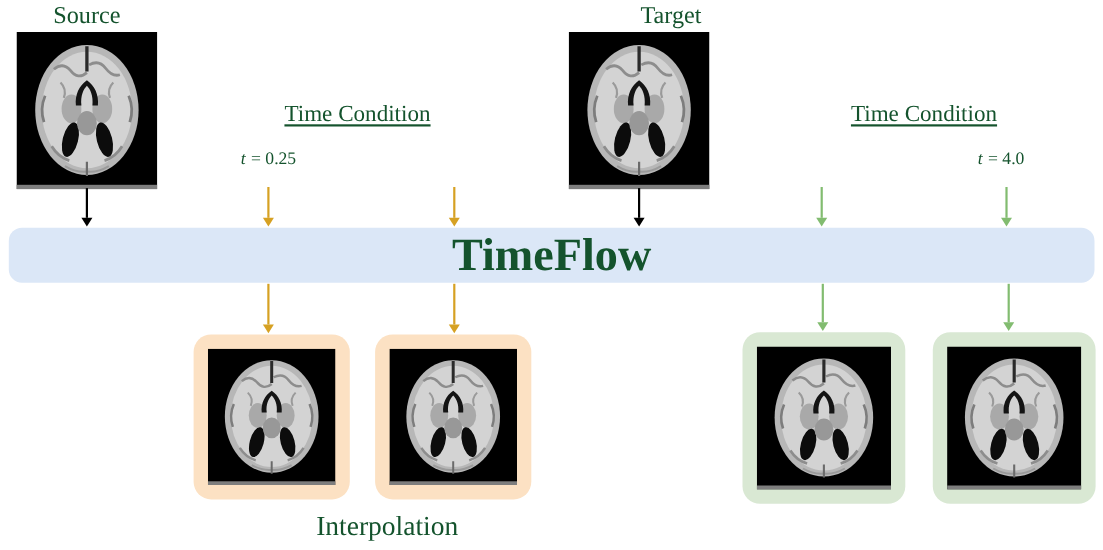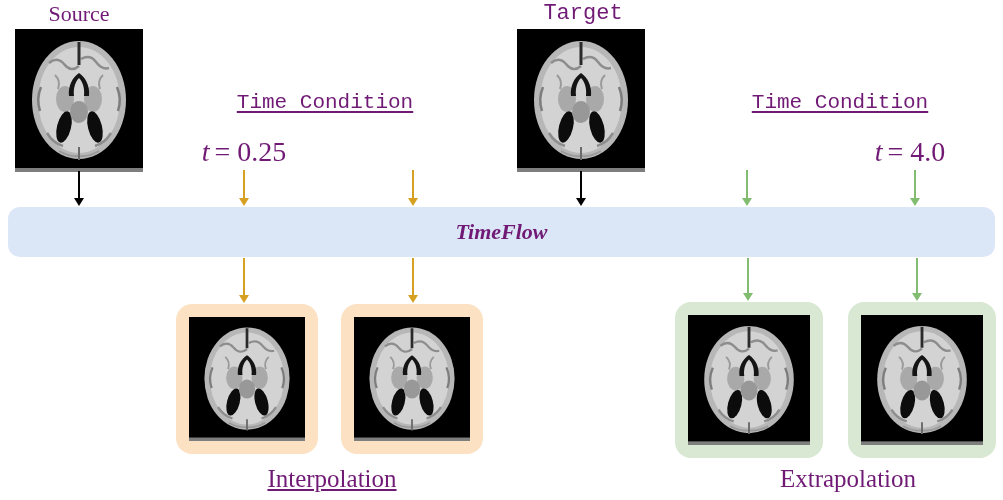--- a/index.html
+++ b/index.html
@@ -9,51 +9,51 @@
     --extrap-accent:#82bc70;
     --extrap-frame:#d9e8d3;
     --arrow-black:#000000;
   }
   html,body{margin:0;padding:0;background:#ffffff;}
   #canvas{
     position:relative;
     width:999px;height:500px;
     background:#ffffff;
     font-family:"Liberation Serif", serif;
-    color:#701a75;
+    color:#14532d;
     overflow:hidden;
   }
   .lbl{position:absolute;text-align:center;white-space:nowrap;}
   .io-label{font-size:22px;top:1px;width:128px;}
   .tc-heading{
     font-size:21px;width:180px;top:91px;
-    text-decoration:underline;text-underline-offset:3px;font-family:Liberation Mono, monospace;
+    text-decoration:underline;text-underline-offset:3px;
   }
-  .t-label{font-size:28px;width:120px;top:136px;}
+  .t-label{font-size:16px;width:120px;top:136px;}
   .t-label .tsym{font-style:italic;margin-right:5px;}
   .out-label{font-size:25px;width:200px;top:465px;}
 
   
   .arrow{position:absolute;display:flex;flex-direction:column;align-items:center;width:10px;transform:translateX(-50%);}
   .arrow .shaft{width:2px;flex:1;}
   .arrow .head{width:0;height:0;border-left:5px solid transparent;border-right:5px solid transparent;border-top:8px solid;}
   .arrow.black .shaft{background:var(--arrow-black);}
   .arrow.black .head{border-top-color:var(--arrow-black);}
   .arrow.orange .shaft{background:var(--interp-accent);}
   .arrow.orange .head{border-top-color:var(--interp-accent);}
   .arrow.green .shaft{background:var(--extrap-accent);}
   .arrow.green .head{border-top-color:var(--extrap-accent);}
 
   
   #timeflow-bar{
     position:absolute;left:8px;top:207px;width:987px;height:50px;
     background:var(--bar-bg);border-radius:12px;
     display:flex;align-items:center;justify-content:center;
   }
-  #timeflow-bar .bar-title{font-size:22px;font-weight:bold;font-style:italic;}
+  #timeflow-bar .bar-title{font-size:42px;font-weight:bold;}
 
   
   .mri{position:absolute;}
   .mri svg{display:block;width:100%;height:100%;}
   .frame{position:absolute;border-radius:16px;padding:13px;box-sizing:border-box;}
   .frame.orange{background:var(--interp-frame);}
   .frame.green{background:var(--extrap-frame);}
   .frame .mri-fill{width:100%;height:100%;}
   .frame .mri-fill svg{display:block;width:100%;height:100%;}
 </style>
@@ -88,21 +88,21 @@
 
     <path d="M64,44 C57,49 53,57 54,67 L59,67 C58,58 61,52 64,49 C67,52 70,58 69,67 L74,67 C75,57 71,49 64,44 Z" fill="#141414"></path>
 
     <ellipse cx="49" cy="98" rx="7" ry="16" transform="rotate(14 49 98)" fill="#0c0c0c"></ellipse>
     <ellipse cx="80" cy="98" rx="7" ry="16" transform="rotate(-14 80 98)" fill="#0c0c0c"></ellipse>
 
     <ellipse cx="64" cy="83" rx="9" ry="11" fill="#989898"></ellipse>
   </svg>
 </div>
 
-  <div class="lbl io-label" style="left:519px;font-family:Liberation Mono, monospace;">Target</div>
+  <div class="lbl io-label" style="left:546px;">Target</div>
   <div class="mri" style="left:517px;top:29px;width:128px;height:143px;">
   <svg viewBox="0 0 128 143" preserveAspectRatio="none">
     <rect x="0" y="0" width="128" height="143" fill="#000000"></rect>
     <rect x="0" y="139" width="128" height="4" fill="#7e7e7e"></rect>
     <ellipse cx="64" cy="71" rx="47" ry="59" fill="#b7b7b7"></ellipse>
     <ellipse cx="64" cy="71" rx="41" ry="53" fill="#d3d3d3"></ellipse>
 
     <path d="M34,34 q8,-7 15,1 q7,9 15,2" stroke="#8d8d8d" stroke-width="2.5" fill="none"></path>
     <path d="M66,30 q9,-5 15,3 q6,8 13,6" stroke="#8d8d8d" stroke-width="2.5" fill="none"></path>
     <path d="M26,58 q-5,12 -1,24" stroke="#7d7d7d" stroke-width="2.5" fill="none"></path>
@@ -243,21 +243,21 @@
 
     <path d="M64,44 C57,49 53,57 54,67 L59,67 C58,58 61,52 64,49 C67,52 70,58 69,67 L74,67 C75,57 71,49 64,44 Z" fill="#141414"></path>
 
     <ellipse cx="49" cy="98" rx="7" ry="16" transform="rotate(14 49 98)" fill="#0c0c0c"></ellipse>
     <ellipse cx="80" cy="98" rx="7" ry="16" transform="rotate(-14 80 98)" fill="#0c0c0c"></ellipse>
 
     <ellipse cx="64" cy="83" rx="9" ry="11" fill="#989898"></ellipse>
   </svg>
 </div>
   </div>
-  <div class="lbl out-label" style="left:232px;text-decoration:underline;">Interpolation</div>
+  <div class="lbl out-label" style="left:252px;">Interpolation</div>
 
   <div class="frame green" style="left:675px;top:302px;width:148px;height:156px;">
     <div class="mri-fill">
   <svg viewBox="0 0 128 143" preserveAspectRatio="none">
     <rect x="0" y="0" width="128" height="143" fill="#000000"></rect>
     <rect x="0" y="139" width="128" height="4" fill="#7e7e7e"></rect>
     <ellipse cx="64" cy="71" rx="47" ry="59" fill="#b7b7b7"></ellipse>
     <ellipse cx="64" cy="71" rx="41" ry="53" fill="#d3d3d3"></ellipse>
 
     <path d="M34,34 q8,-7 15,1 q7,9 15,2" stroke="#8d8d8d" stroke-width="2.5" fill="none"></path>
@@ -311,15 +311,14 @@
 
     <path d="M64,44 C57,49 53,57 54,67 L59,67 C58,58 61,52 64,49 C67,52 70,58 69,67 L74,67 C75,57 71,49 64,44 Z" fill="#141414"></path>
 
     <ellipse cx="49" cy="98" rx="7" ry="16" transform="rotate(14 49 98)" fill="#0c0c0c"></ellipse>
     <ellipse cx="80" cy="98" rx="7" ry="16" transform="rotate(-14 80 98)" fill="#0c0c0c"></ellipse>
 
     <ellipse cx="64" cy="83" rx="9" ry="11" fill="#989898"></ellipse>
   </svg>
 </div>
   </div>
-  <div class="lbl out-label" style="left:748px;">Extrapolation</div>
 
 </div>
 
 </body></html>

